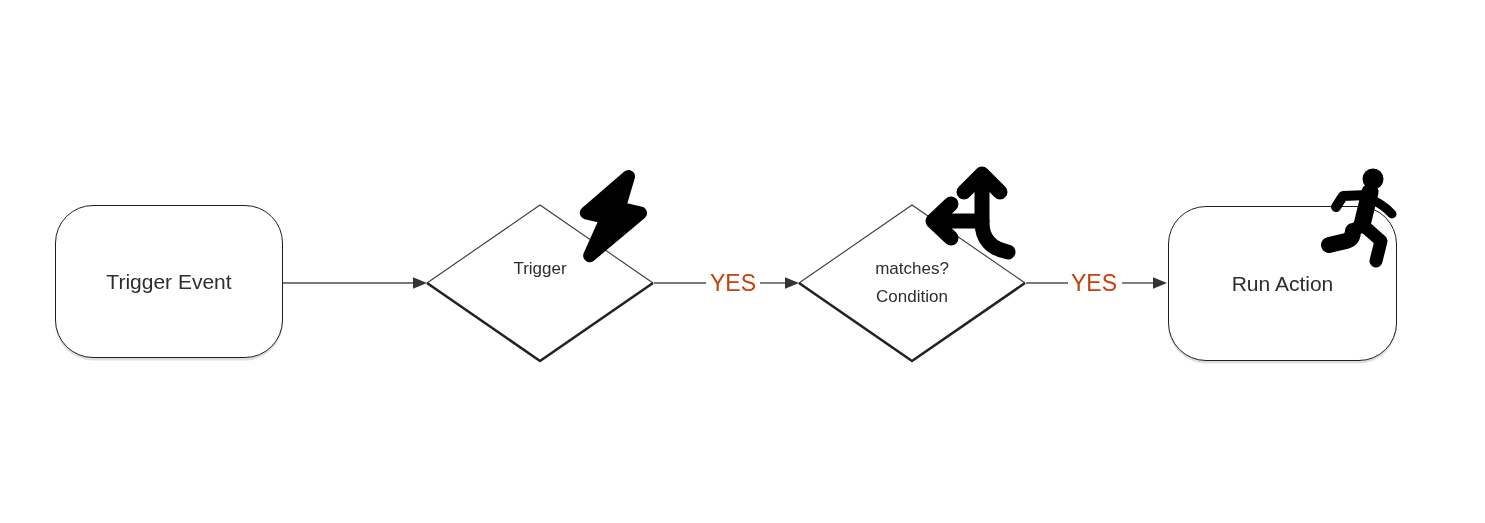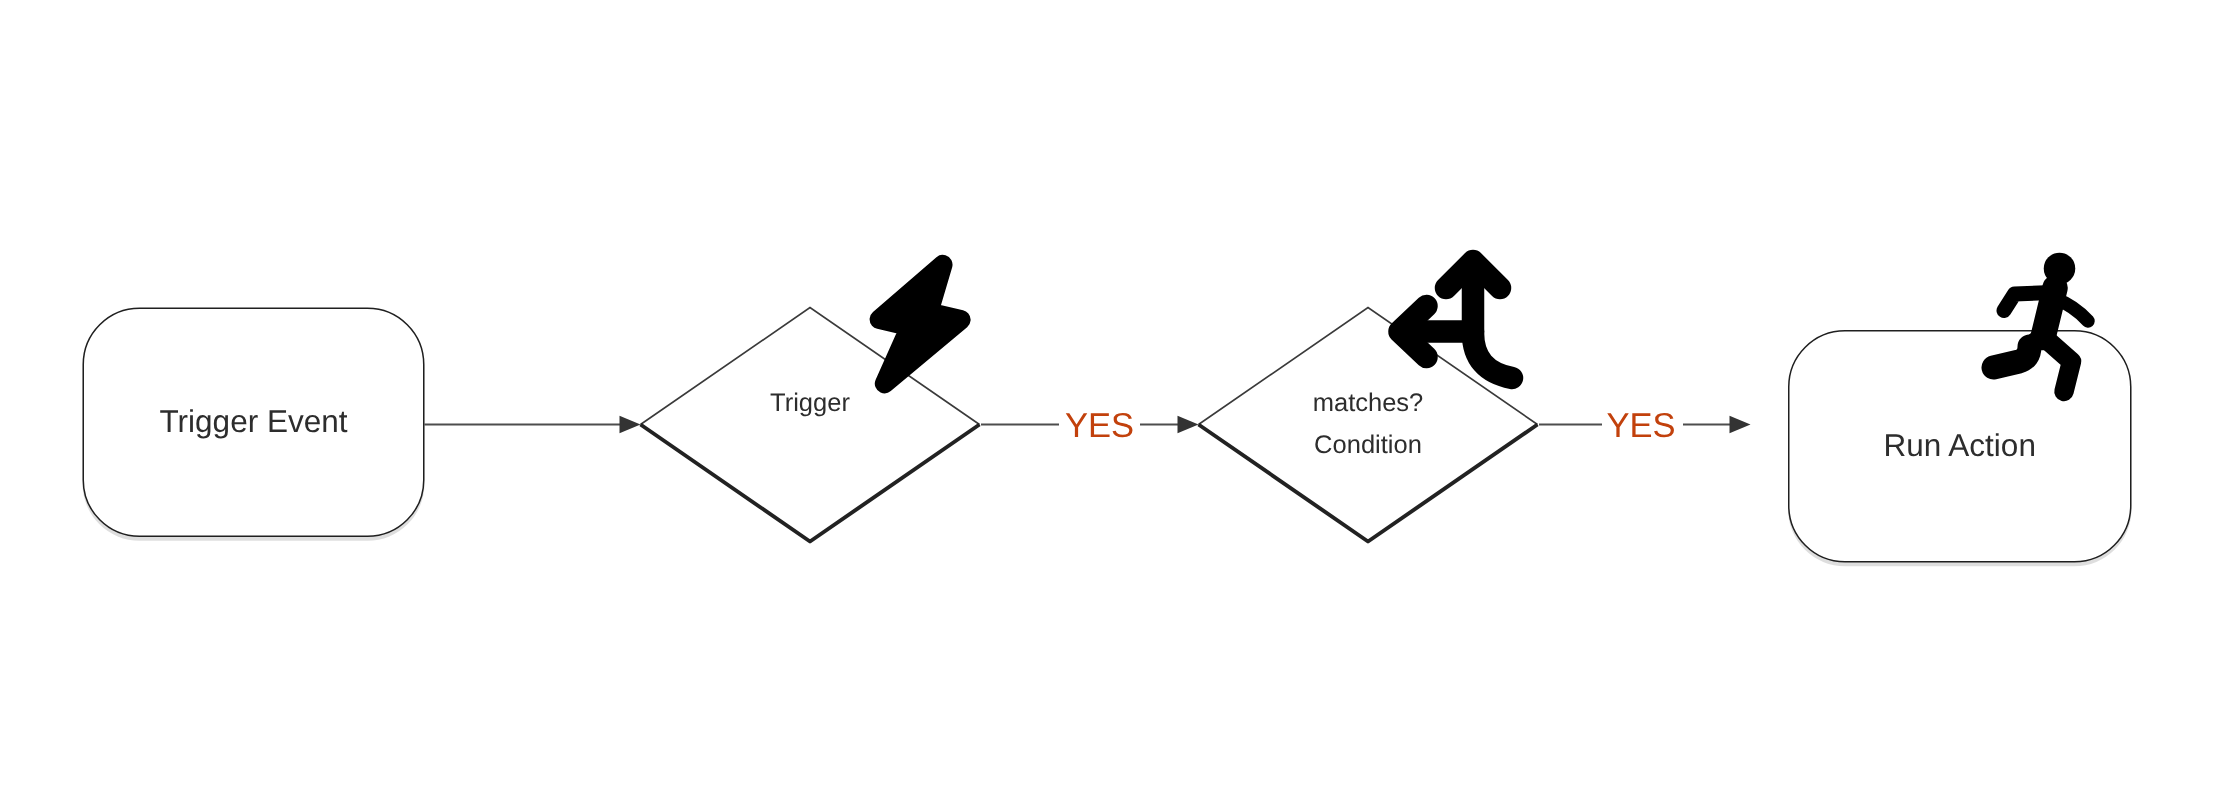--- a/index.html
+++ b/index.html
@@ -75,21 +75,21 @@
       <polygon points="799,283 912,205 1025,283 912,361" fill="#ffffff"></polygon>
       <path d="M799 283 L912 205 L1025 283" fill="none" stroke="#3a3a3a" stroke-width="1.1"></path>
       <path d="M799 283 L912 361 L1025 283" fill="none" stroke="#222222" stroke-width="2.6" stroke-linejoin="round"></path>
     </g>
   </svg>
 
   <div class="node-rect" style="left:55px;top:205px;width:228px;height:153px;">
     <span>Trigger Event</span>
   </div>
 
-  <div class="node-rect" style="left:1168px;top:220px;width:229px;height:155px;margin-left:24px;">
+  <div class="node-rect" style="left:1168px;top:206px;width:229px;height:155px;">
     <span>Run Action</span>
   </div>
 
   <div class="diamond-label" style="left:440px;top:255px;">
     <span>Trigger</span>
   </div>
   <div class="diamond-label" style="left:812px;top:255px;">
     <span>matches?</span>
     <span>Condition</span>
   </div>

